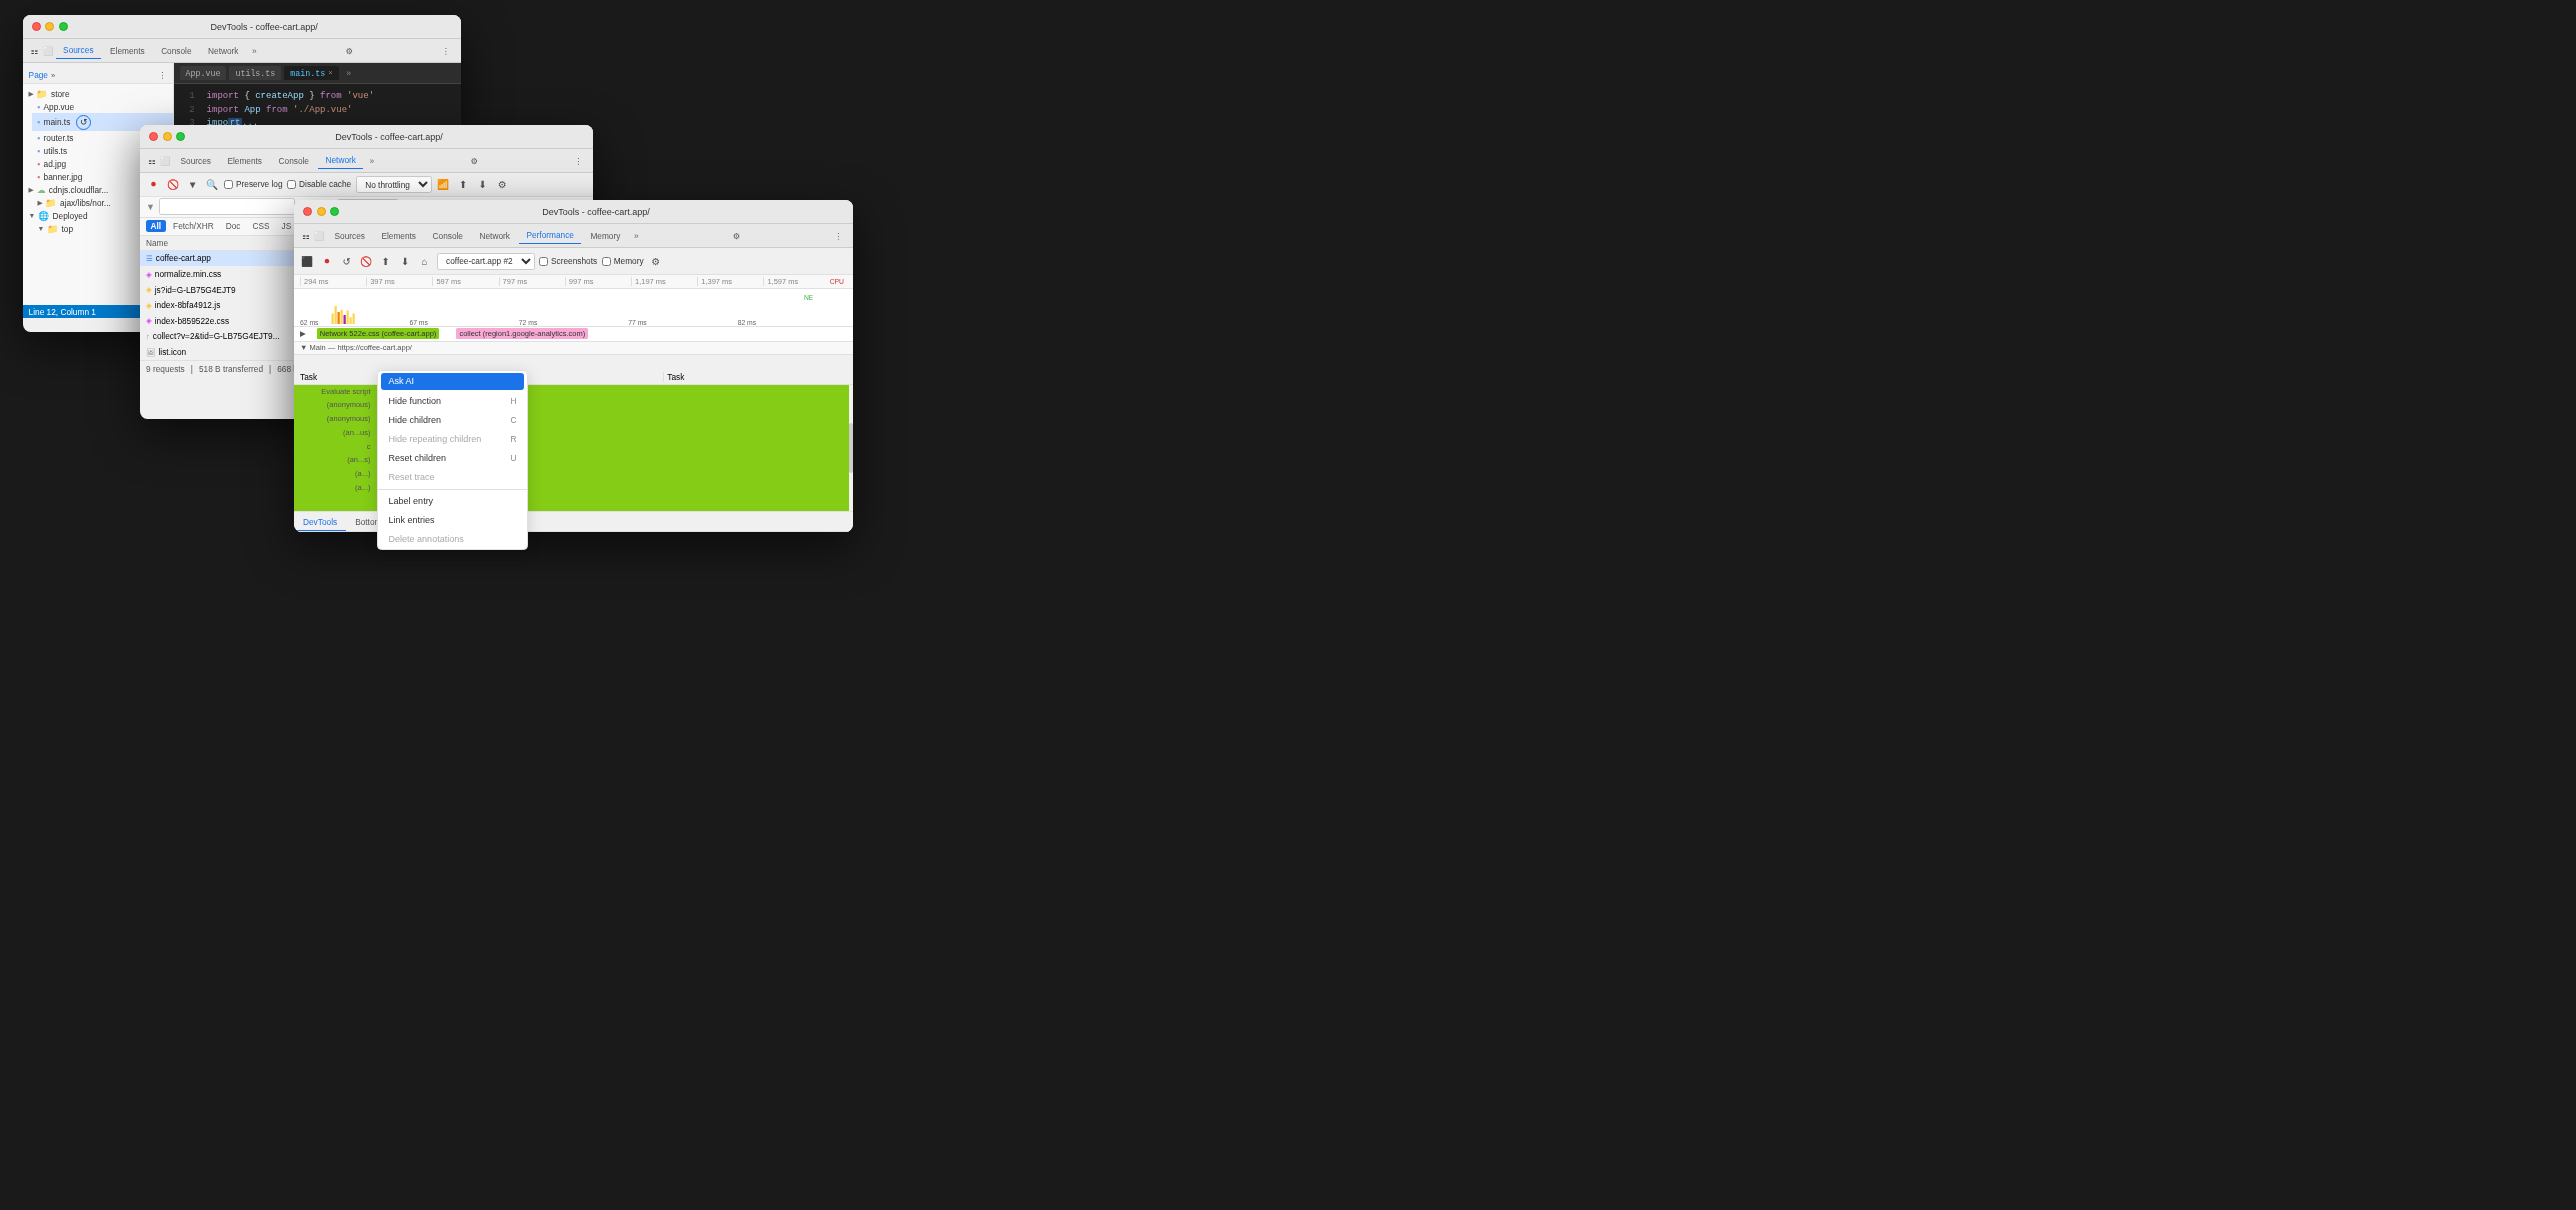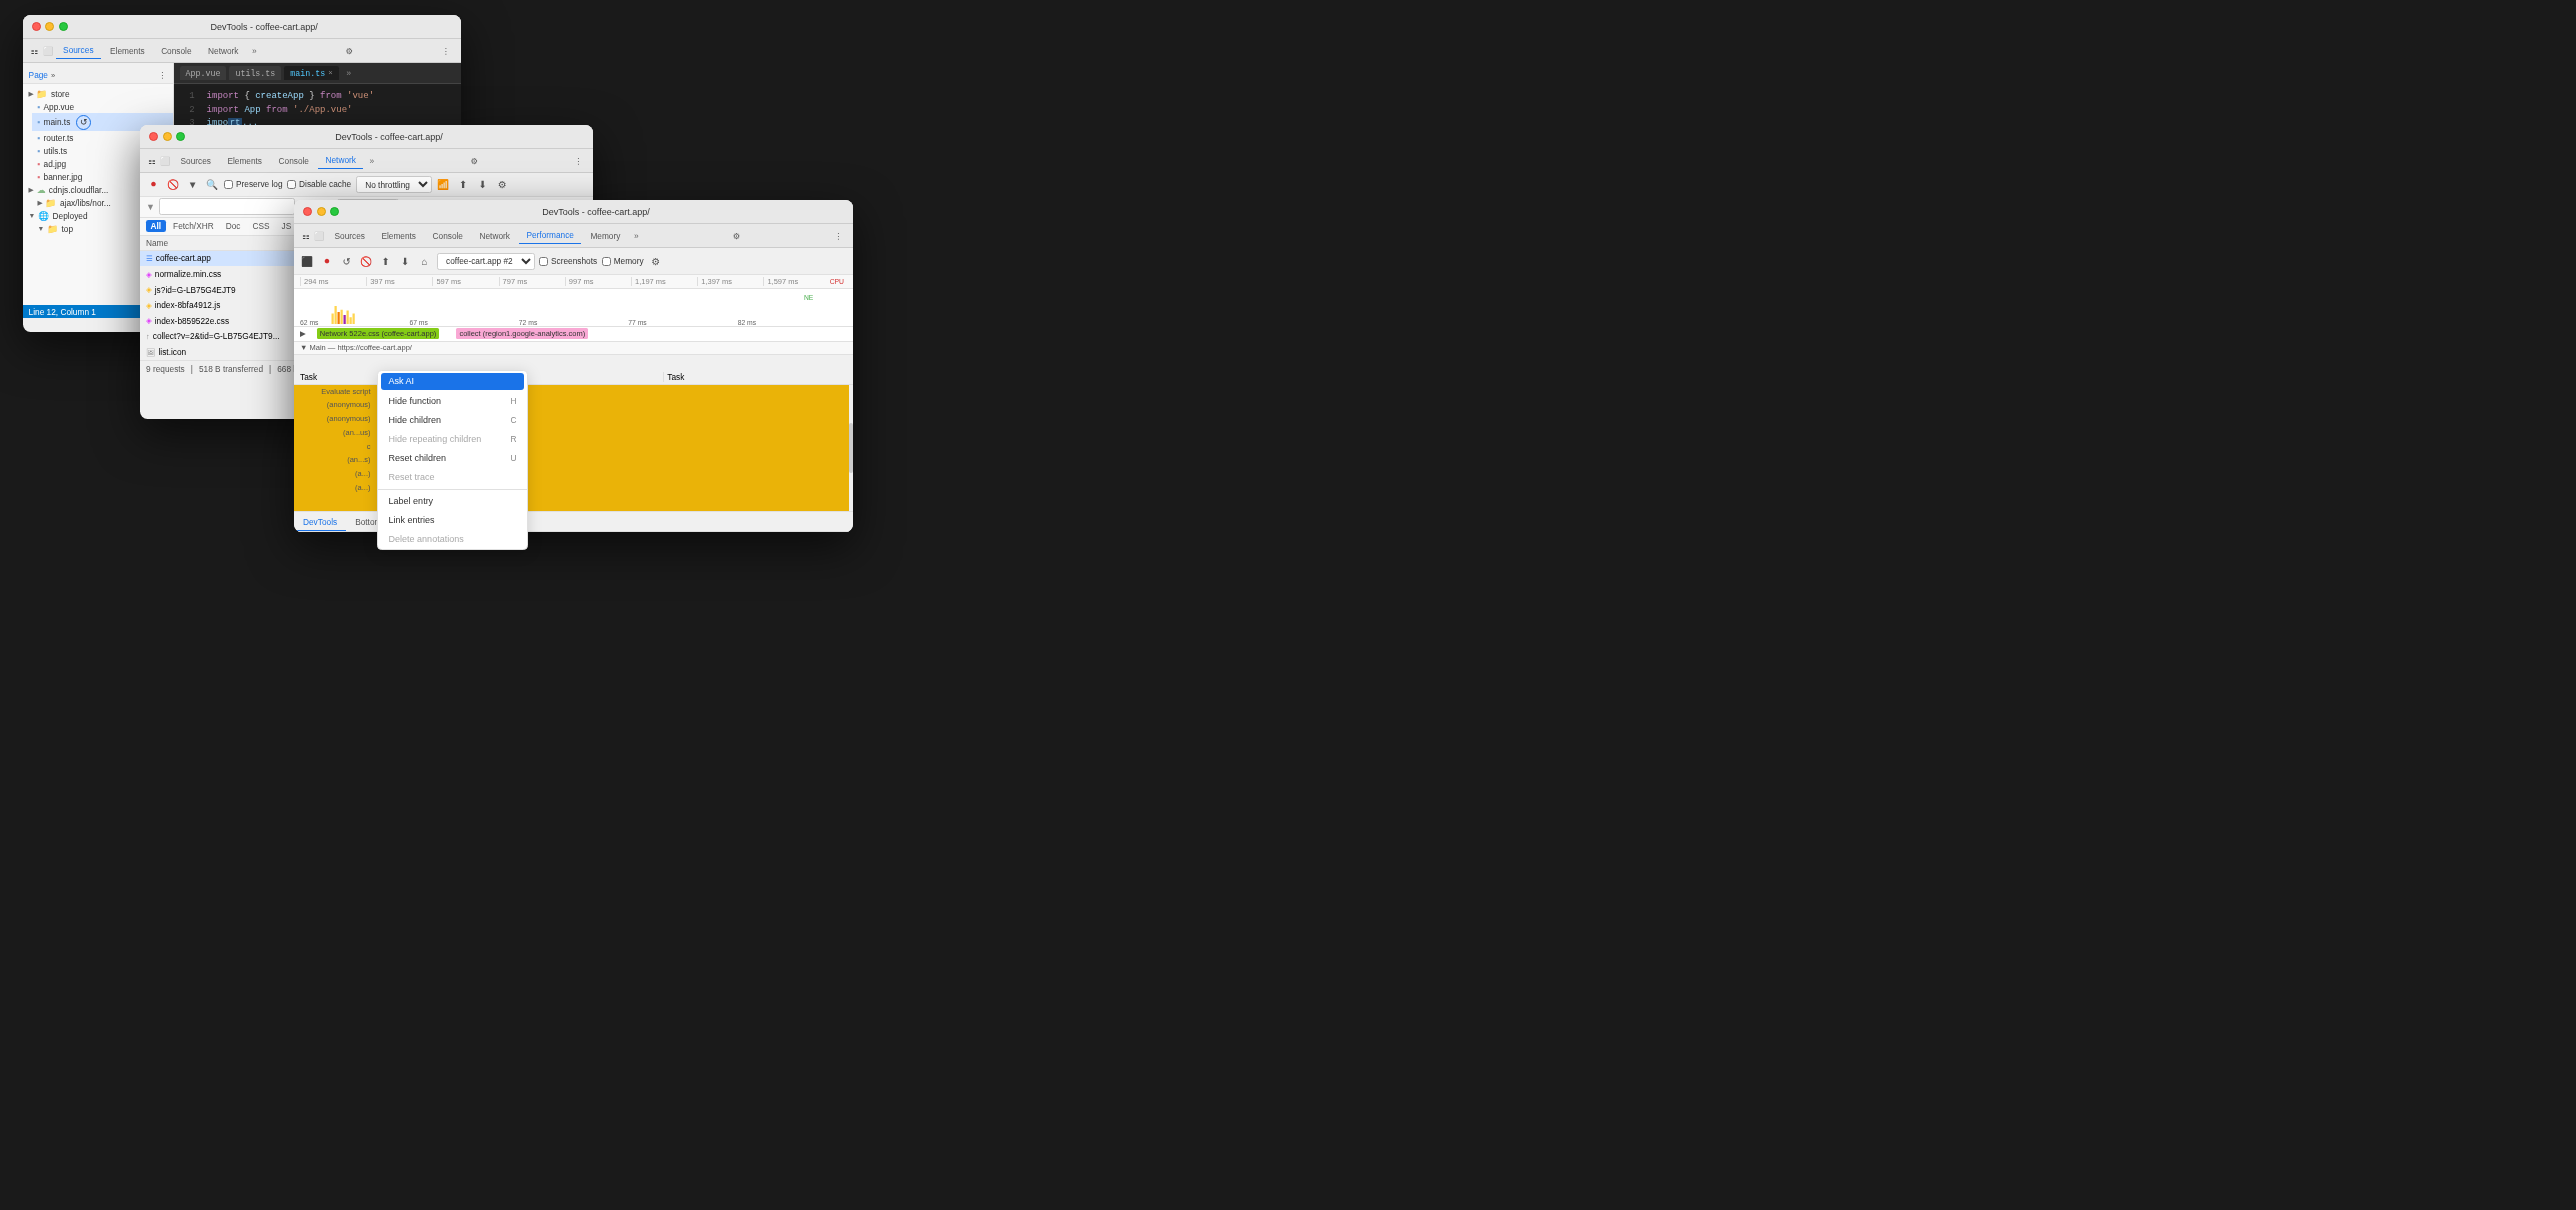--- a/index.html
+++ b/index.html
@@ -828,21 +828,21 @@
   <div style="background:#f8f8f8; border-bottom:0.8px solid #e0e0e0; padding:1.5px 6px; font-size:7.5px; height:13.6px; display:flex; align-items:center; color:#555;">
     <span>▼ Main — https://coffee-cart.app/</span>
   </div>
 
   <div style="display:flex; background:#f0f0f0; border-bottom:0.8px solid #e0e0e0; padding:1.5px 6px; font-size:8.3px; height:15px; align-items:center;margin-top:15px;">
     <span style="flex:1; border-right:0.8px solid #ddd;">Task</span>
     <span style="flex:1; border-right:0.8px solid #ddd; padding-left:3px;">Task</span>
     <span style="flex:1; padding-left:3px;">Task</span>
   </div>
 
-  <div style="background:#eab308; flex:1; overflow:hidden; position:relative;">
+  <div style="background:#84cc16; flex:1; overflow:hidden; position:relative;">
 
     <div class="flame-row" style="padding:0.8px 6px; display:flex; gap:3px;">
       <div class="flame-label">Evaluate script</div>
       <div class="flame-bar flame-yellow" style="width:68px;">Timer fired</div>
       <div class="flame-bar" style="background:#b0b0b0; width:38px; color:#333; font-size:6.8px; display:flex; align-items:center; padding:0 2.3px;">mer fired</div>
     </div>
 
     <div class="flame-row" style="padding:0.8px 6px; display:flex; gap:3px;">
       <div class="flame-label">(anonymous)</div>
       <div class="flame-bar flame-green" style="width:98px;">Function call</div>

